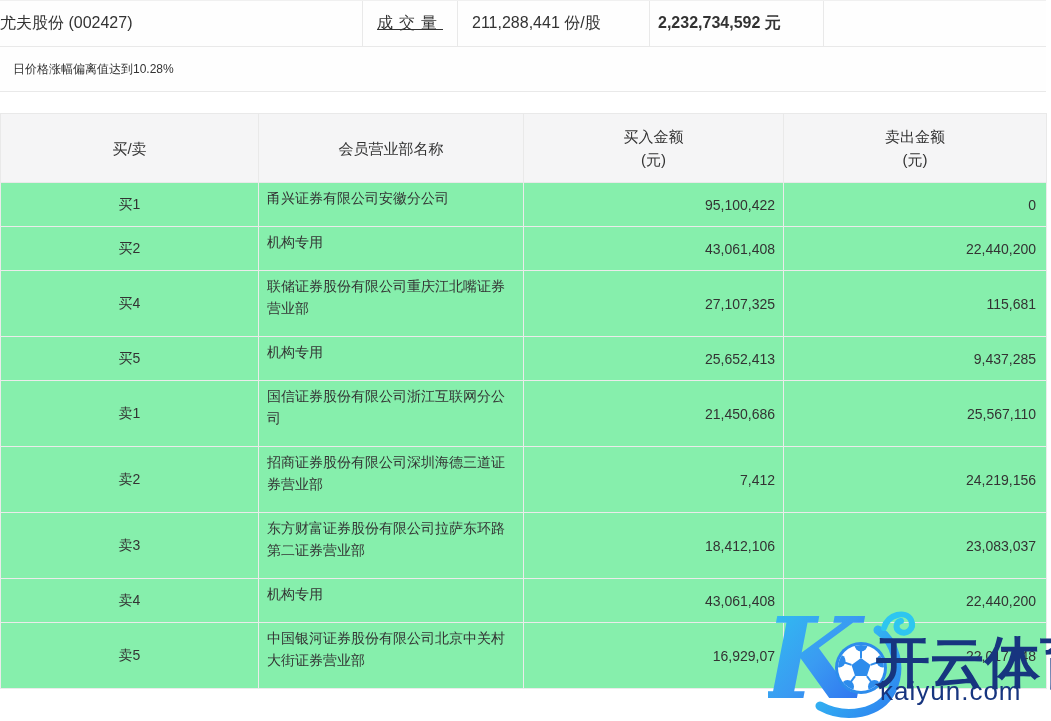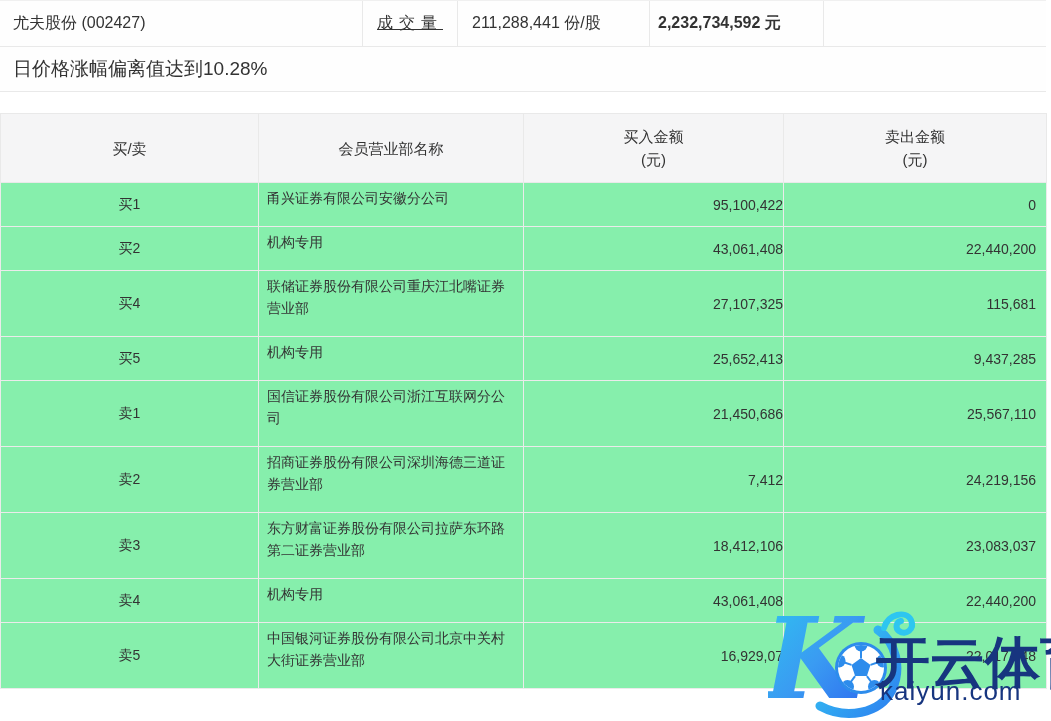--- a/index.html
+++ b/index.html
@@ -9,51 +9,51 @@
     font-family: "Liberation Sans", sans-serif;
     color: #333333;
   }
   
   .topbar {
     display: flex; width: 1046px; height: 47px;
     border-top: 1px solid #f0f0f0; border-bottom: 1px solid #e9e9e9;
     background: #fefefe; align-items: stretch; font-size: 16px;
   }
   .topbar .cell { display: flex; align-items: center; border-right: 1px solid #e9e9e9; }
-  .c-title   { width: 363px; padding-left: 13px; }
+  .c-title   { width: 363px; }
   .c-vlabel  { width: 95px;  justify-content: center; letter-spacing: 6px; text-decoration: underline; }
   .c-vvalue  { width: 192px; padding-left: 14px; }
   .c-tlabel  { width: 222px; padding-left: 17px; }
   .c-tvalue  { width: 174px; padding-left: 8px; font-weight: bold; }
   
   .noticebar {
     display: flex; width: 1046px; height: 45px; align-items: center;
     padding-left: 13px; border-bottom: 1px solid #e9e9e9;
-    background: #fefefe; font-size: 19px;
+    background: #fefefe; font-size: 12px;
   }
   .gap { height: 21px; }
   
   table.lhb {
     width: 1046px; border-collapse: collapse; table-layout: fixed;
     font-size: 14px; color: #333333;
   }
   table.lhb col.c1 { width: 258px; }
   table.lhb col.c2 { width: 265px; }
   table.lhb col.c3 { width: 260px; }
   table.lhb col.c4 { width: 263px; }
   table.lhb th {
     height: 69px; background: #f5f5f6; border: 1px solid #e9e9e9;
     font-weight: normal; font-size: 15px; text-align: center; line-height: 23px;
   }
   table.lhb td { border: 1px solid #ebebeb; background: #86efac; }
   tr.r-normal td { height: 41px; }
   tr.r-tall td   { height: 63px; }
   td.side { text-align: center; }
   td.name { padding: 4px 17px 17px 8px; line-height: 22px; word-break: break-all; }
-  td.buy  { text-align: right; }
+  td.buy  { text-align: right; padding-right: 8px; }
   td.sell { text-align: right; padding-right: 10px; }
   
   .watermark { position: absolute; left: 768px; top: 596px; width: 283px; height: 125px; pointer-events: none; }
   .wm-logo { position: absolute; left: 0; top: 2px; }
   .wm-brand {
     position: absolute; left: 107px; top: 30px;
     font-size: 55px; font-weight: bold; color: #17357f; white-space: nowrap;
   }
   .wm-domain {
     position: absolute; left: 112px; top: 80px;

